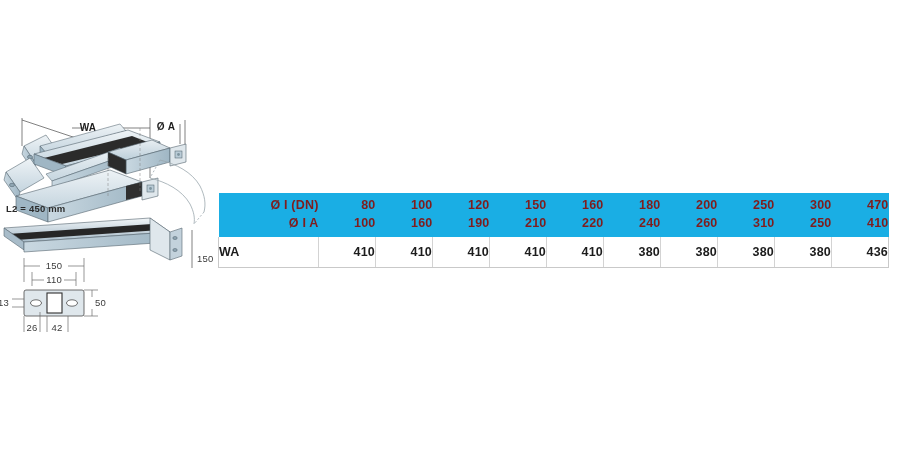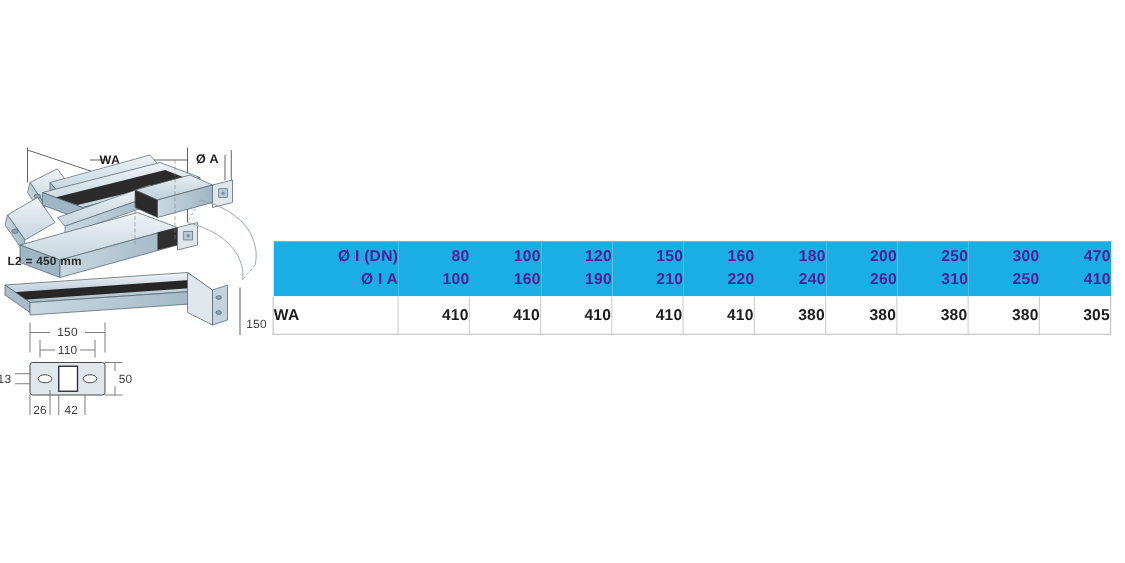--- a/index.html
+++ b/index.html
@@ -62,21 +62,21 @@
     border-collapse: collapse;
     table-layout: fixed;
   }
   #spec-table td {
     padding: 0;
     vertical-align: middle;
   }
 
   .thead-row td {
     background: #1aaee4;
-    color: #4c1d95;
+    color: #7f1d1d;
     height: 44px;
     font-size: 12.5px;
     font-weight: 700;
     letter-spacing: 0.2px;
     line-height: 1.42;
     text-align: right;
     padding-right: 9px;
     white-space: nowrap;
   }
   .thead-row td.first-col {
@@ -365,18 +365,18 @@
         <td class="first-col">WA</td>
         <td>410</td>
         <td>410</td>
         <td>410</td>
         <td>410</td>
         <td>410</td>
         <td>380</td>
         <td>380</td>
         <td>380</td>
         <td>380</td>
-        <td>305</td>
+        <td>436</td>
       </tr>
     </tbody>
   </table>
 
 </div>
 
 </body></html>

